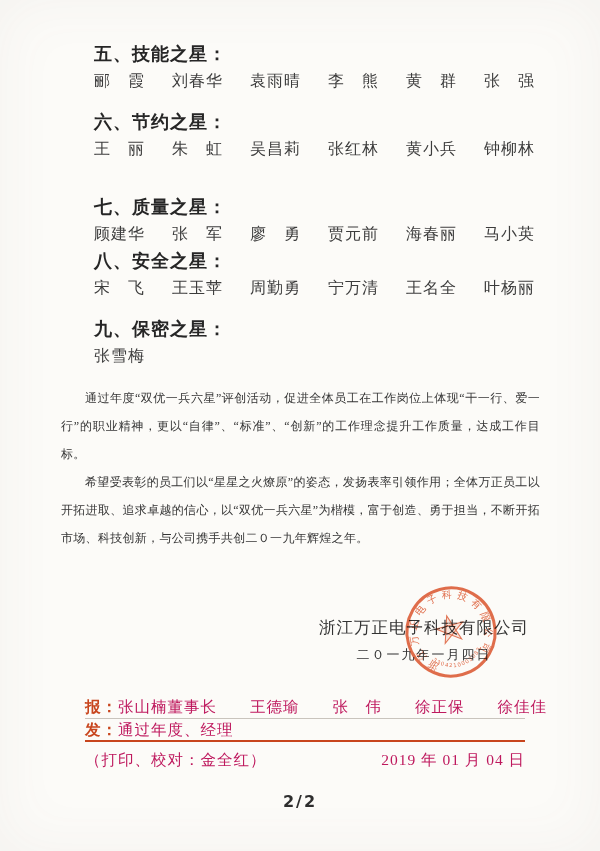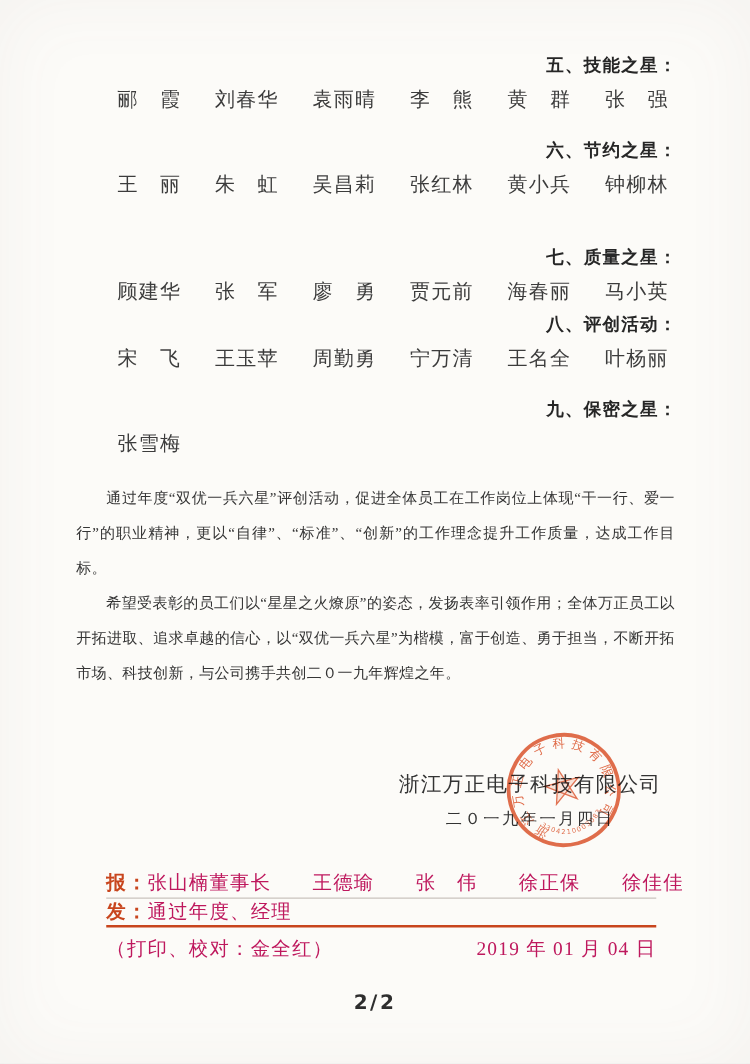--- a/index.html
+++ b/index.html
@@ -6,21 +6,21 @@
   body { background:#e8e8e8; }
   .page {
     position:relative; width:600px; height:851px; margin:0 auto;
     background:#fcfbf8;
     box-shadow: inset 0 0 60px rgba(120,110,95,0.06);
     font-family:"Liberation Serif","DejaVu Serif",serif;
     color:#3a3a3a; overflow:hidden;
   }
   
   .section { position:absolute; left:94px; right:58px; }
-  .section-heading { font-weight:bold; font-size:14px; line-height:24px; color:#262626; letter-spacing:1px;text-align:right; }
+  .section-heading { font-weight:bold; font-size:18px; line-height:24px; color:#262626; letter-spacing:1px; }
   .names-row { display:flex; flex-wrap:nowrap; gap:27px; margin-top:4px; font-size:16px; line-height:22px; letter-spacing:1px; color:#3c3c3c; white-space:pre; }
   
   .paragraphs { position:absolute; left:61px; top:384px; width:479px; }
   .paragraphs p { margin:0; text-indent:2em; font-size:12px; line-height:28px; text-align:justify; letter-spacing:0.3px; color:#353535; }
   
   .signature { position:absolute; left:314px; top:614px; width:220px; text-align:center; }
   .signature .company { font-size:16.5px; line-height:27px; letter-spacing:1px; color:#333; }
   .signature .sig-date { font-size:13px; line-height:27px; letter-spacing:2px; color:#333; }
   
   .seal { position:absolute; left:394px; top:575px; width:114px; height:114px; mix-blend-mode:multiply; opacity:0.92; }
@@ -49,21 +49,21 @@
   </div>
   <div class="section" style="top:110px">
     <div class="section-heading">六、节约之星：</div>
     <div class="names-row"><span>王　丽</span><span>朱　虹</span><span>吴昌莉</span><span>张红林</span><span>黄小兵</span><span>钟柳林</span></div>
   </div>
   <div class="section" style="top:195px">
     <div class="section-heading">七、质量之星：</div>
     <div class="names-row"><span>顾建华</span><span>张　军</span><span>廖　勇</span><span>贾元前</span><span>海春丽</span><span>马小英</span></div>
   </div>
   <div class="section" style="top:249px">
-    <div class="section-heading">八、评创活动：</div>
+    <div class="section-heading">八、安全之星：</div>
     <div class="names-row"><span>宋　飞</span><span>王玉苹</span><span>周勤勇</span><span>宁万清</span><span>王名全</span><span>叶杨丽</span></div>
   </div>
   <div class="section" style="top:317px">
     <div class="section-heading">九、保密之星：</div>
     <div class="names-row"><span>张雪梅</span></div>
   </div>
 
   <div class="paragraphs">
     <p>通过年度“双优一兵六星”评创活动，促进全体员工在工作岗位上体现“干一行、爱一行”的职业精神，更以“自律”、“标准”、“创新”的工作理念提升工作质量，达成工作目标。</p>
     <p>希望受表彰的员工们以“星星之火燎原”的姿态，发扬表率引领作用；全体万正员工以开拓进取、追求卓越的信心，以“双优一兵六星”为楷模，富于创造、勇于担当，不断开拓市场、科技创新，与公司携手共创二０一九年辉煌之年。</p>

